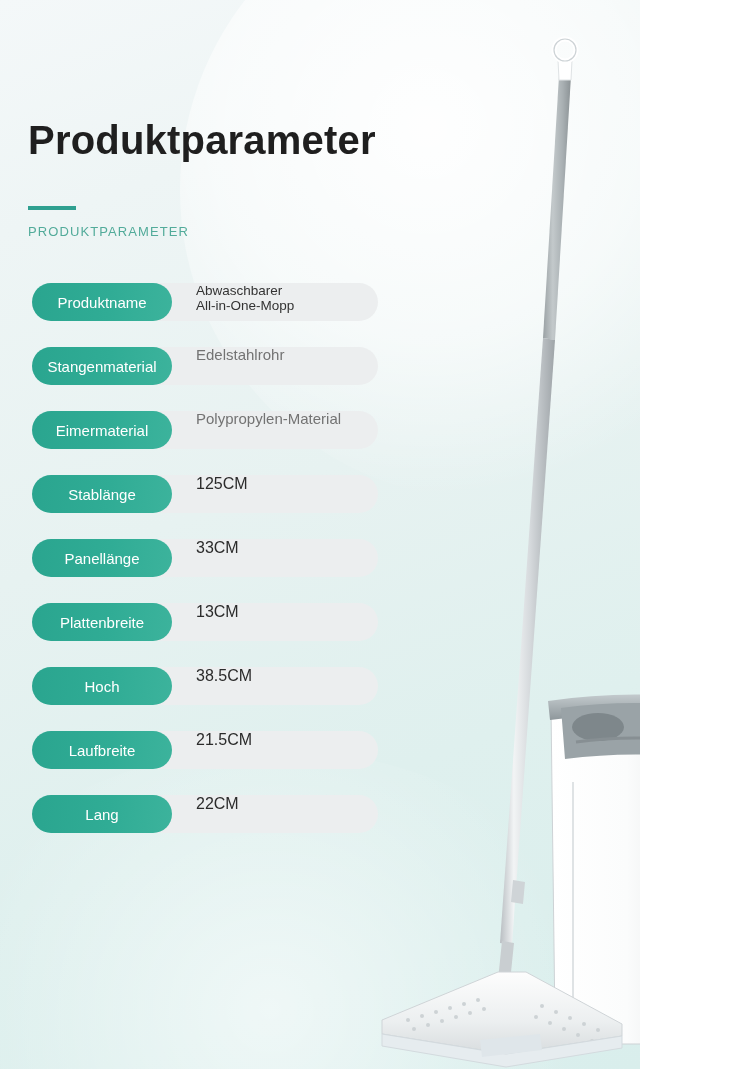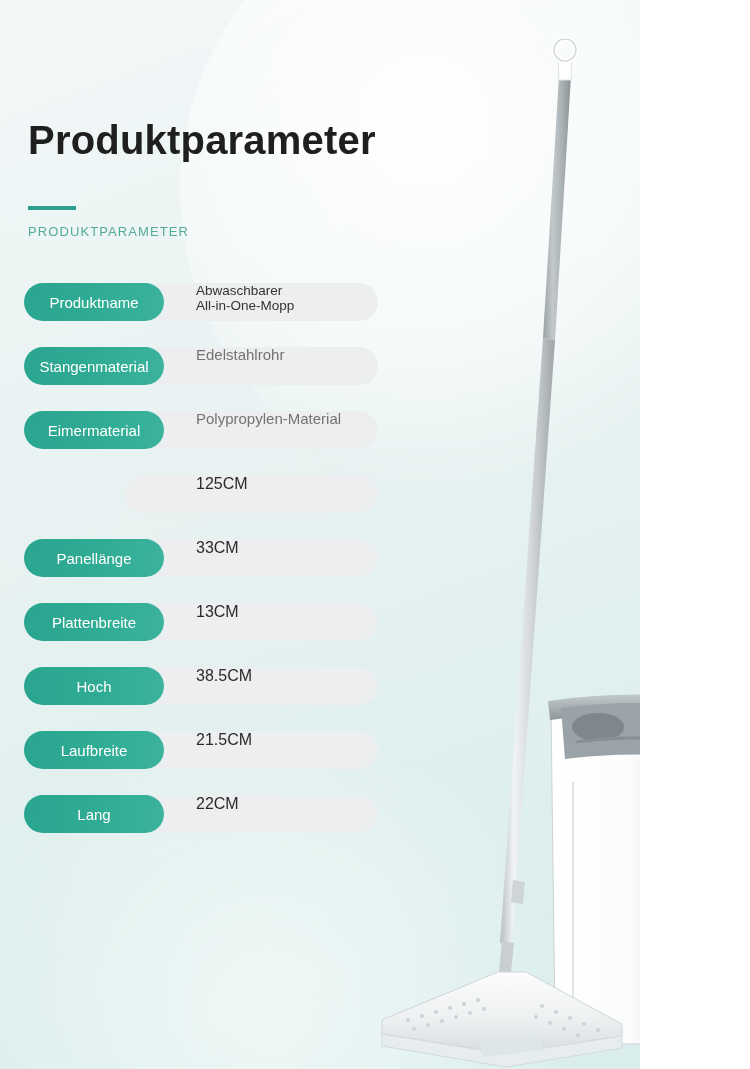--- a/index.html
+++ b/index.html
@@ -103,21 +103,21 @@
   .spec-value.small {
     font-size: 13.5px;
     color: #333;
   }
   .spec-value.medium {
     font-size: 15px;
     color: #737373;
   }
   .spec-label {
     position: absolute;
-    left: 0;
+    left: 8px;
     top: 0;
     min-width: 140px;
     height: 38px;
     background: linear-gradient(95deg, #2aa58f 0%, #30ac95 55%, #3cb39c 100%);
     border-radius: 19px;
     color: #ffffff;
     font-size: 15px;
     display: flex;
     align-items: center;
     justify-content: center;
@@ -169,20 +169,21 @@
       <div class="spec-value-box">
         <span class="spec-value medium">Polypropylen-Material</span>
       </div>
       <div class="spec-label">Eimermaterial</div>
     </div>
 
     <div class="spec-row">
       <div class="spec-value-box">
         <span class="spec-value">125CM</span>
       </div>
+      <div class="spec-label">Stablänge</div>
     </div>
 
     <div class="spec-row">
       <div class="spec-value-box">
         <span class="spec-value">33CM</span>
       </div>
       <div class="spec-label">Panellänge</div>
     </div>
 
     <div class="spec-row">

